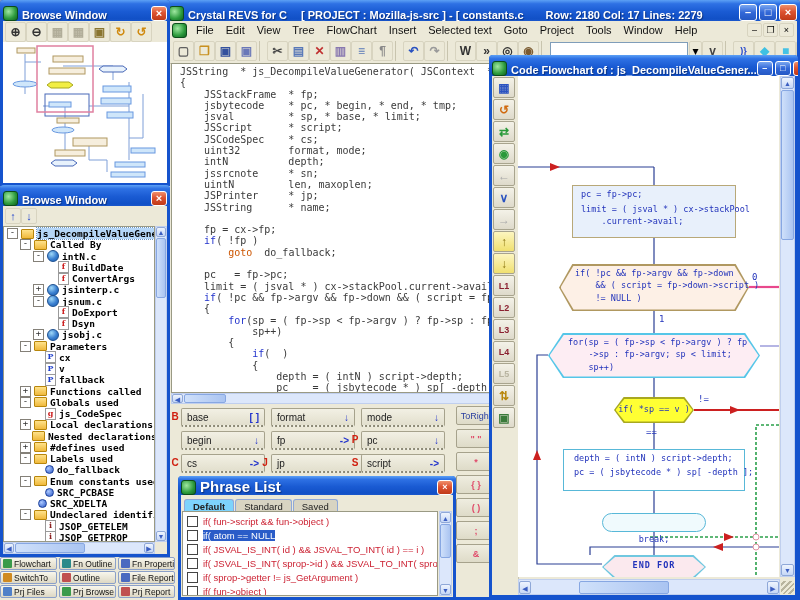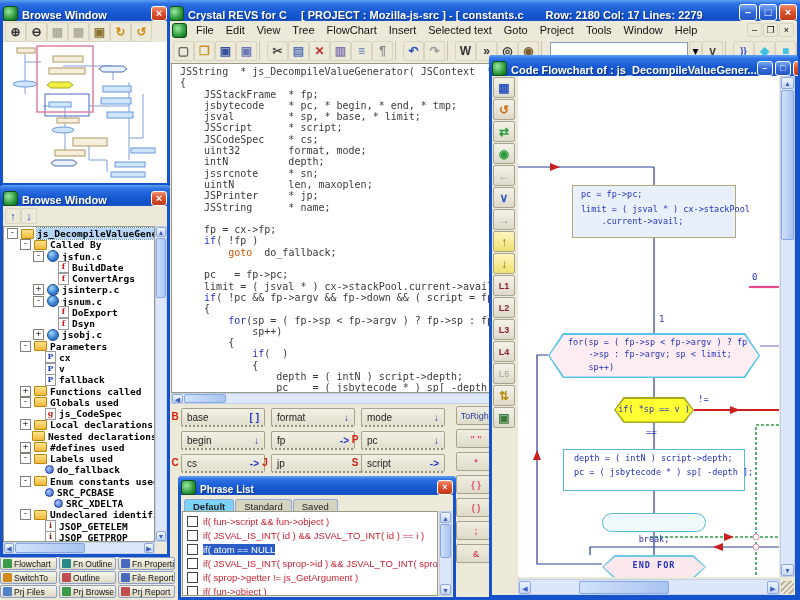--- a/index.html
+++ b/index.html
@@ -342,21 +342,21 @@
           <span class="tlabel">js_DecompileValueGenerat</span>
         </div>
         <div class="trow" style="padding-left: 16px;">
           <span class="texp">-</span>
           <span class="ti ti-folder"></span>
           <span class="tlabel">Called By</span>
         </div>
         <div class="trow" style="padding-left: 29px;">
           <span class="texp">-</span>
           <span class="ti ti-cfile"></span>
-          <span class="tlabel">jsfun.c</span>
+          <span class="tlabel">intN.c</span>
         </div>
         <div class="trow" style="padding-left: 42px;">
           <span class="texp-sp"></span>
           <span class="ti ti-f">f</span>
           <span class="tlabel">BuildDate</span>
         </div>
         <div class="trow" style="padding-left: 42px;">
           <span class="texp-sp"></span>
           <span class="ti ti-f">f</span>
           <span class="tlabel">ConvertArgs</span>
@@ -449,21 +449,21 @@
         <div class="trow" style="padding-left: 16px;">
           <span class="texp">-</span>
           <span class="ti ti-folder"></span>
           <span class="tlabel">Enum constants used</span>
         </div>
         <div class="trow" style="padding-left: 29px;">
           <span class="texp-sp"></span>
           <span class="ti ti-dot"></span>
           <span class="tlabel">SRC_PCBASE</span>
         </div>
-        <div class="trow" style="padding-left: 22px; margin-left: 16px;">
+        <div class="trow" style="padding-left: 22px;">
           <span class="texp-sp"></span>
           <span class="ti ti-dot"></span>
           <span class="tlabel">SRC_XDELTA</span>
         </div>
         <div class="trow" style="padding-left: 16px;">
           <span class="texp">-</span>
           <span class="ti ti-folder"></span>
           <span class="tlabel">Undeclared identifiers</span>
         </div>
         <div class="trow" style="padding-left: 29px;">
@@ -611,20 +611,25 @@
           <polygon points="205,467 195,471 205,475"></polygon>
         </g>
         <circle cx="238" cy="461" r="3" fill="#fff" stroke="#e090a0"></circle>
         <circle cx="238" cy="471" r="3" fill="#fff" stroke="#e090a0"></circle>
       </svg>
 
       <div class="fnode" style="left:54px;top:109px;width:164px;height:53px;background:#e8f0fb;border:1px solid #b8a878">
         <div class="ntext" style="padding:3px 0 0 8px;line-height:1.4"><div>pc = fp-&gt;pc;</div><div style="height: 3px;"></div><div>limit = ( jsval * ) cx-&gt;stackPool</div><div>    .current-&gt;avail;</div></div>
       </div>
 
+      <div class="fnode" style="left:41px;top:188px;width:190px;height:47px">
+        <div class="hexb" style="background:#b09860"></div>
+        <div class="hexi" style="background:#fdf0e6"></div>
+        <div class="ntext" style="padding:3px 0 0 16px;line-height:1.45"><div>if( !pc &amp;&amp; fp-&gt;argv &amp;&amp; fp-&gt;down</div><div>    &amp;&amp; ( script = fp-&gt;down-&gt;script )</div><div>    != NULL )</div></div>
+      </div>
       <span class="flabel" style="left:234px;top:196px">0</span>
       <span class="flabel" style="left:141px;top:238px">1</span>
 
       <div class="fnode" style="left:30px;top:257px;width:212px;height:45px">
         <div class="hexb" style="background:#55c6e8"></div>
         <div class="hexi" style="background:#fdedf3"></div>
         <div class="ntext" style="padding:3px 0 0 20px;line-height:1.45"><div>for(sp = ( fp-&gt;sp &lt; fp-&gt;argv ) ? fp</div><div>    -&gt;sp : fp-&gt;argv; sp &lt; limit;</div><div>    sp++)</div></div>
       </div>
 
       <div class="fnode" style="left:96px;top:321px;width:80px;height:26px">
@@ -659,38 +664,38 @@
       <span class="sbar" style="left:60px;top:1px;width:90px;height:13px"></span>
       <span class="sbtn" style="right:0;top:1px;width:12px;height:13px;line-height:13px">▶</span>
     </div>
     <div style="position:absolute;right:1px;bottom:1px;width:13px;height:13px;background:
          repeating-linear-gradient(135deg,#ece9d8 0 2px,#b8b49e 2px 4px)"></div>
   </div>
 
   <div class="xpwin" id="win-phrase" style="left:178px;top:476px;width:278px;height:124px;z-index:6">
     <div class="titlebar" style="height:19px">
       <span class="appicon"></span>
-      <span class="ttext" style="font-size:10px">Phrase List</span>
+      <span class="ttext" style="font-size:15px">Phrase List</span>
       <span class="wbtns">
           <span class="wbtn small close">×</span>
         </span>
     </div>
     <div id="phrase-tabs" style="position:absolute;left:0;right:0;top:16px;height:16px;background:#ece9d8;padding:1px 0 0 3px;box-sizing:border-box"><span class="ptab active">Default</span><span class="ptab">Standard</span><span class="ptab">Saved</span></div>
     <div id="phrase-list" style="position:absolute;left:1px;right:15px;top:32px;bottom:1px;background:#fff;border:1px solid #9a9a84;overflow:hidden;padding-top:2px">
         <div class="prow">
           <span class="pcheck"></span>
           <span class="ptext">if( fun-&gt;script &amp;&amp; fun-&gt;object )</span>
         </div>
         <div class="prow">
           <span class="pcheck"></span>
-          <span class="ptext">if( JSVAL_IS_INT( id ) &amp;&amp; JSVAL_TO_INT( id ) == i )</span>
+          <span class="ptext sel">if( atom == NULL</span>
         </div>
         <div class="prow">
           <span class="pcheck"></span>
-          <span class="ptext sel">if( atom == NULL</span>
+          <span class="ptext">if( JSVAL_IS_INT( id ) &amp;&amp; JSVAL_TO_INT( id ) == i )</span>
         </div>
         <div class="prow">
           <span class="pcheck"></span>
           <span class="ptext">if( JSVAL_IS_INT( sprop-&gt;id ) &amp;&amp; JSVAL_TO_INT( sprop-&gt;id ) == i )</span>
         </div>
         <div class="prow">
           <span class="pcheck"></span>
           <span class="ptext">if( sprop-&gt;getter != js_GetArgument )</span>
         </div>
         <div class="prow">

